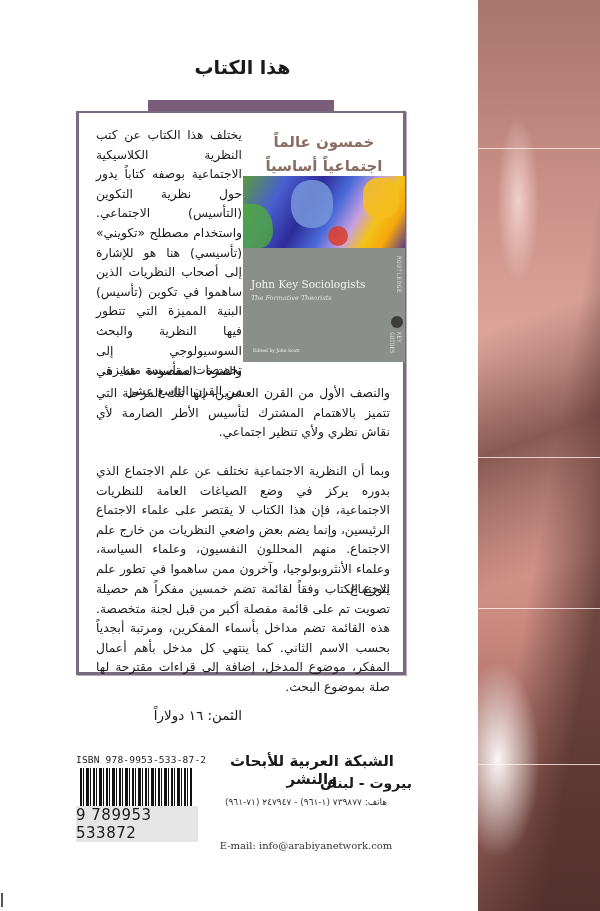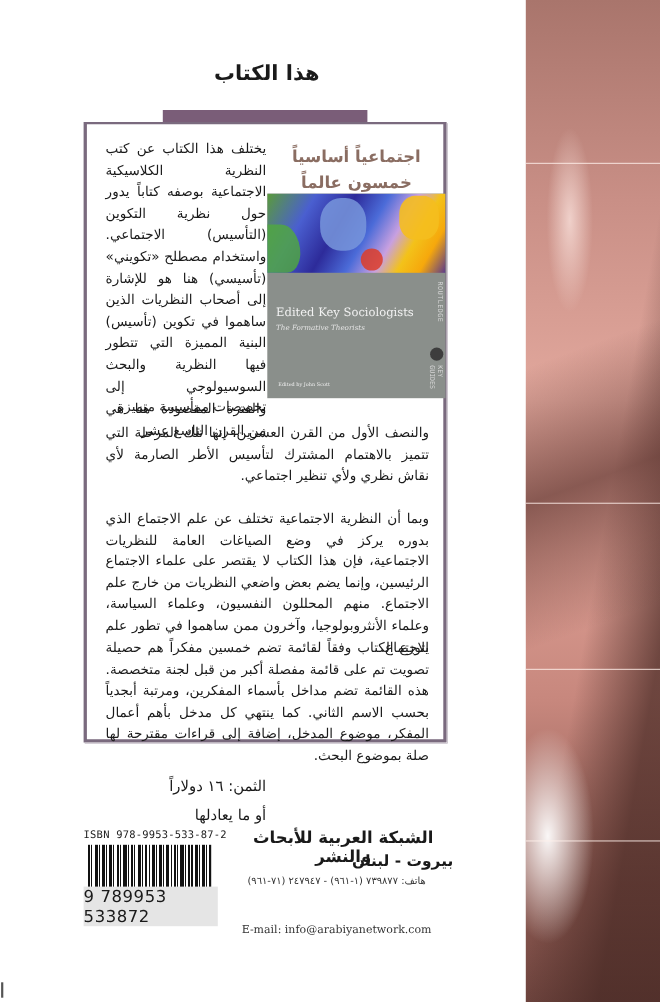--- a/index.html
+++ b/index.html
@@ -58,47 +58,46 @@
 </div>
 
 <div class="header-title">هذا الكتاب</div>
 <div class="header-bar"></div>
 
 <div class="frame"></div>
 
 <div class="intro">يختلف هذا الكتاب عن كتب النظرية الكلاسيكية الاجتماعية بوصفه كتاباً يدور حول نظرية التكوين (التأسيس) الاجتماعي. واستخدام مصطلح «تكويني» (تأسيسي) هنا هو للإشارة إلى أصحاب النظريات الذين ساهموا في تكوين (تأسيس) البنية المميزة التي تتطور فيها النظرية والبحث السوسيولوجي إلى تخصصات ممأسسة متميزة.</div>
 
 <div class="cover-title">
+  <div>خمسون عالماً</div>
   <div>اجتماعياً أساسياً</div>
-  <div>خمسون عالماً</div>
 </div>
 
 <div class="cover">
   <div class="cover-art">
     <div class="blob4"></div>
     <div class="blob1"></div>
     <div class="blob2"></div>
     <div class="blob3"></div>
   </div>
-  <div class="cover-main">Edited Key Sociologists</div>
+  <div class="cover-main">John Key Sociologists</div>
   <div class="cover-sub">The Formative Theorists</div>
   <div class="cover-editor">Edited by John Scott</div>
   <div class="cover-series">ROUTLEDGE</div>
   <div class="cover-logo"></div>
   <div class="cover-series2">KEY GUIDES</div>
 </div>
 
 <div class="para" style="left:96px; top:362px; width:146px;">والفترة المقصودة هنا هي من القرن التاسع عشر</div>
 <div class="para" style="left:96px; top:384px; width:294px;">والنصف الأول من القرن العشرين، إنها تلك المرحلة التي تتميز بالاهتمام المشترك لتأسيس الأطر الصارمة لأي نقاش نظري ولأي تنظير اجتماعي.</div>
 <div class="para" style="left:96px; top:462px; width:294px;">وبما أن النظرية الاجتماعية تختلف عن علم الاجتماع الذي بدوره يركز في وضع الصياغات العامة للنظريات الاجتماعية، فإن هذا الكتاب لا يقتصر على علماء الاجتماع الرئيسين، وإنما يضم بعض واضعي النظريات من خارج علم الاجتماع. منهم المحللون النفسيون، وعلماء السياسة، وعلماء الأنثروبولوجيا، وآخرون ممن ساهموا في تطور علم الاجتماع.</div>
 <div class="para" style="left:96px; top:580px; width:294px;">يتوزع الكتاب وفقاً لقائمة تضم خمسين مفكراً هم حصيلة تصويت تم على قائمة مفصلة أكبر من قبل لجنة متخصصة. هذه القائمة تضم مداخل بأسماء المفكرين، ومرتبة أبجدياً بحسب الاسم الثاني. كما ينتهي كل مدخل بأهم أعمال المفكر، موضوع المدخل، إضافة إلى قراءات مقترحة لها صلة بموضوع البحث.</div>
 
 <div class="price">
   <div>الثمن: ١٦ دولاراً</div>
-  <div>أو ما يعادلها</div>
 </div>
 
 <div class="isbn">ISBN 978-9953-533-87-2</div>
 <div class="barcode"></div>
 <div class="barcode-digits">9 789953 533872</div>
 
 <div class="publisher">الشبكة العربية للأبحاث والنشر</div>
 <div class="city">بيروت - لبنان</div>
 <div class="phone">هاتف: ٧٣٩٨٧٧ (١-٩٦١) - ٢٤٧٩٤٧ (٧١-٩٦١)</div>
 <div class="email">E-mail: info@arabiyanetwork.com</div>

